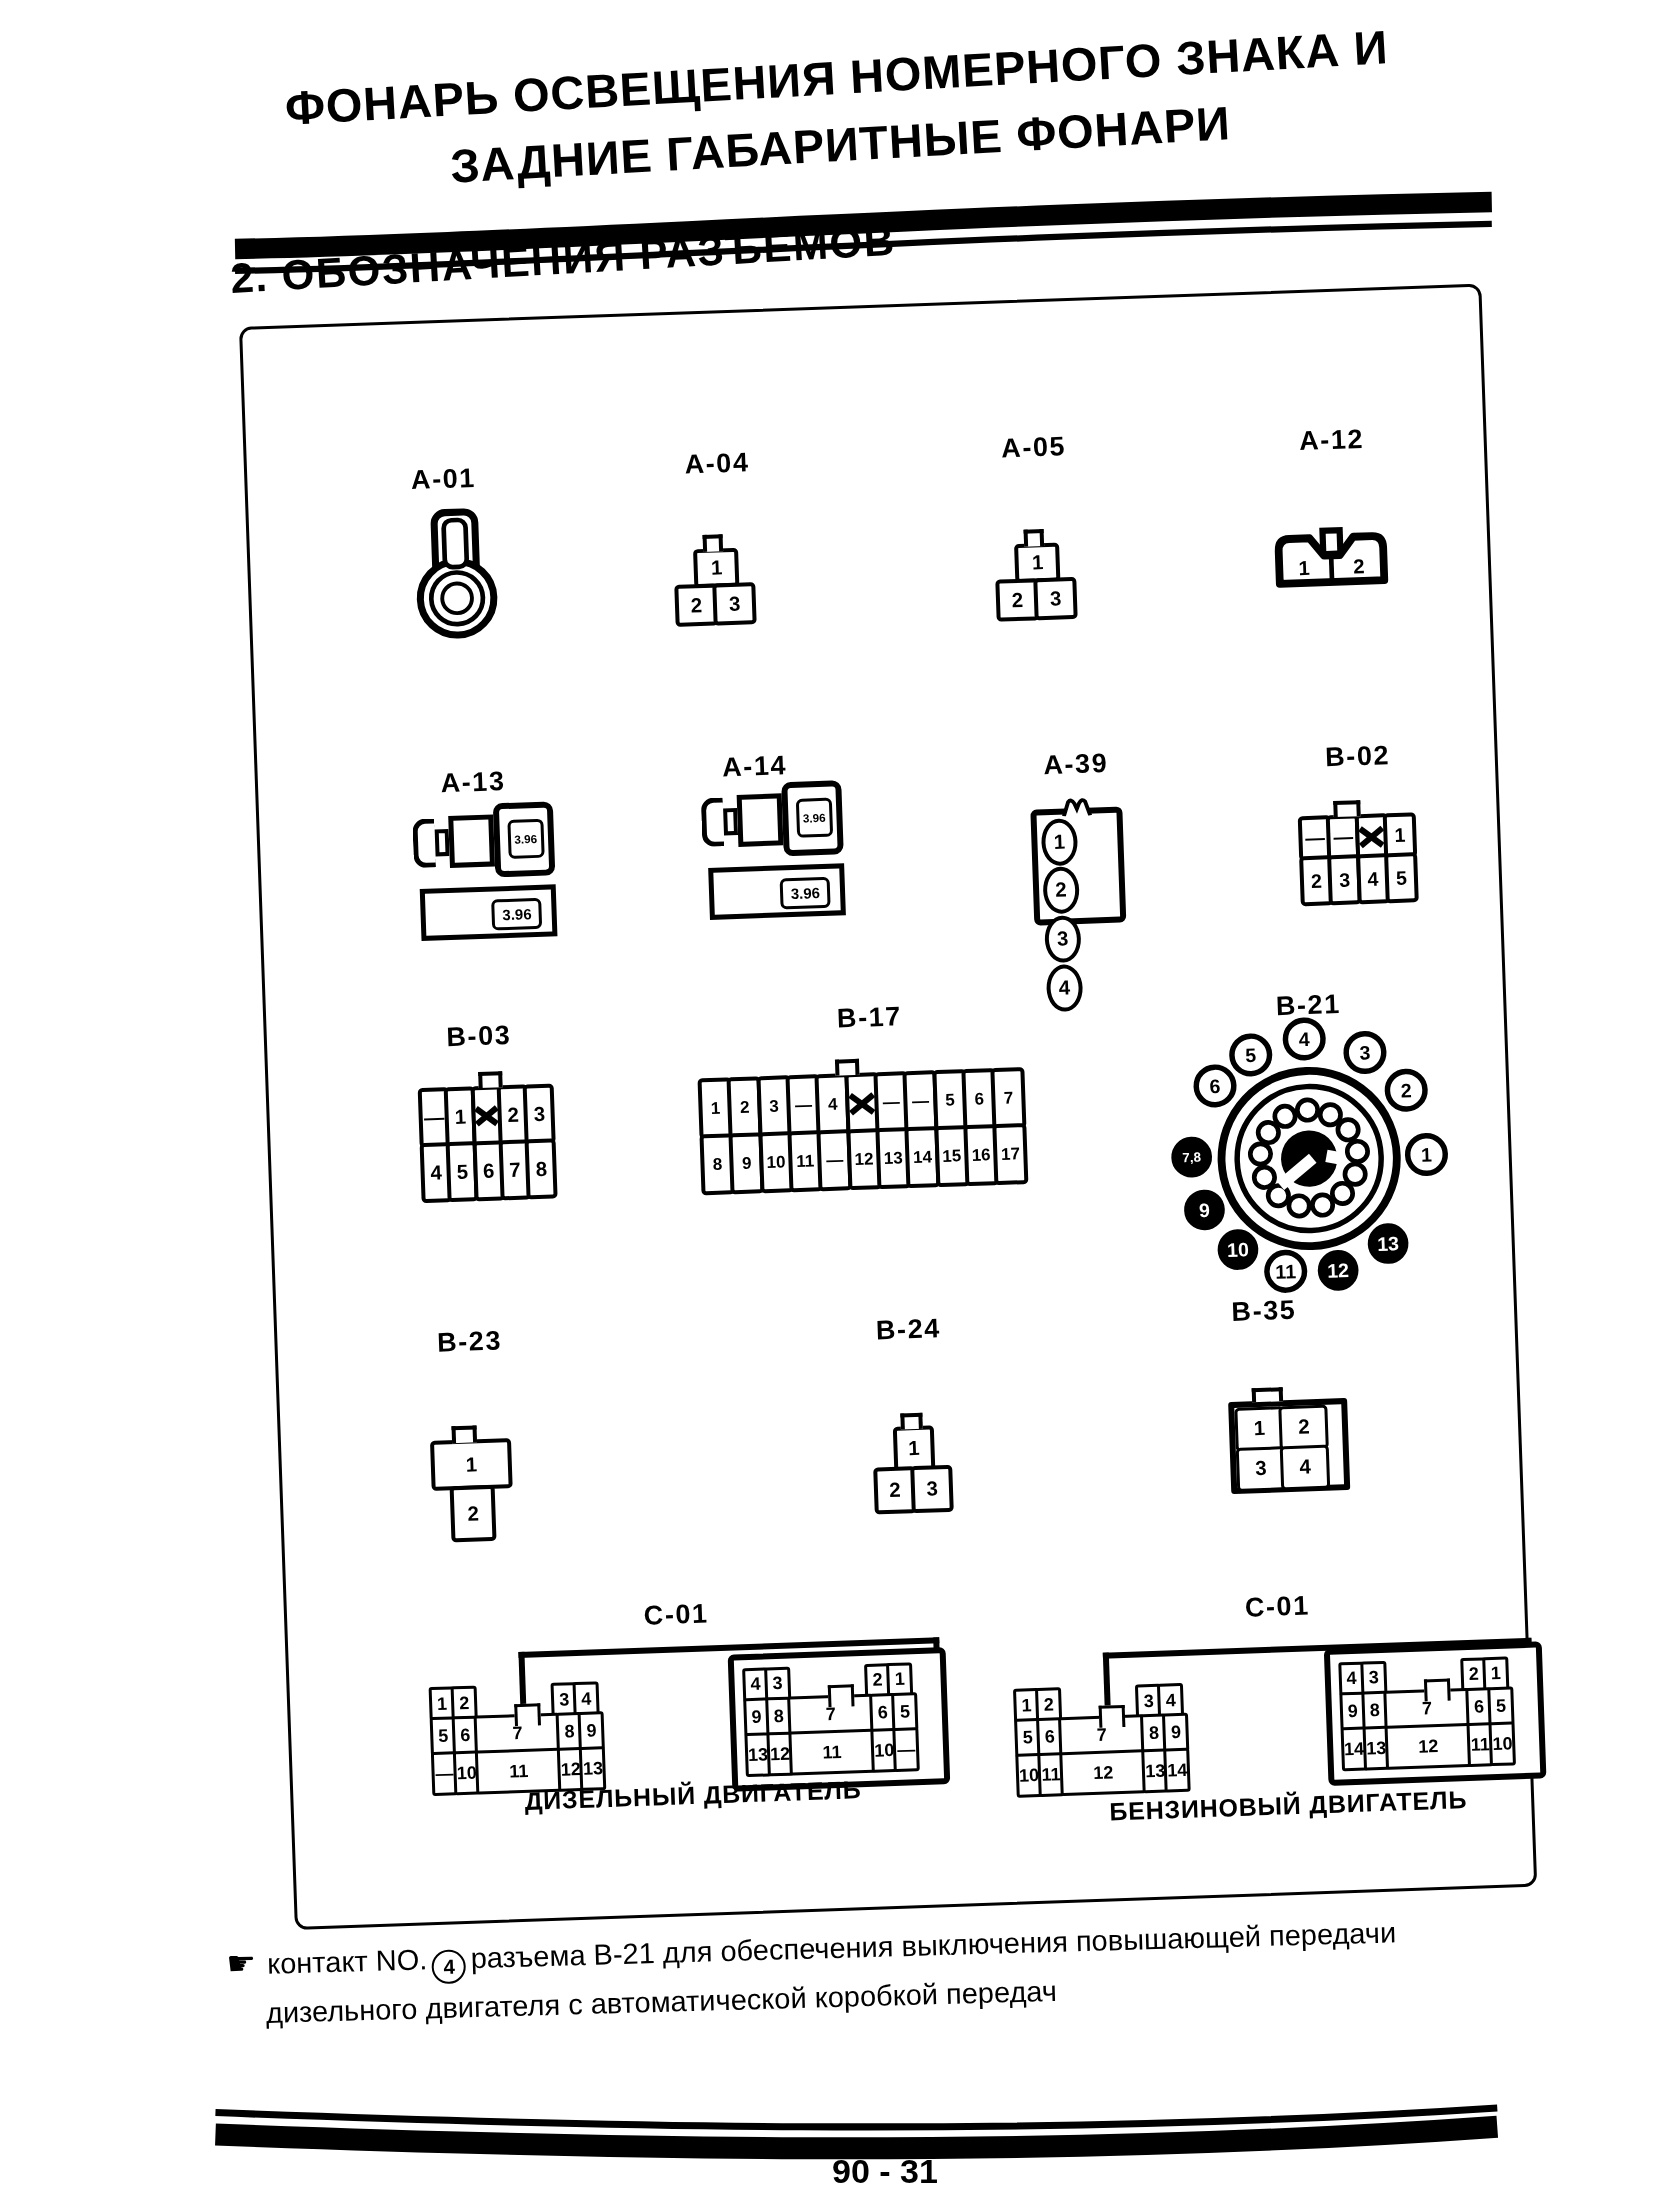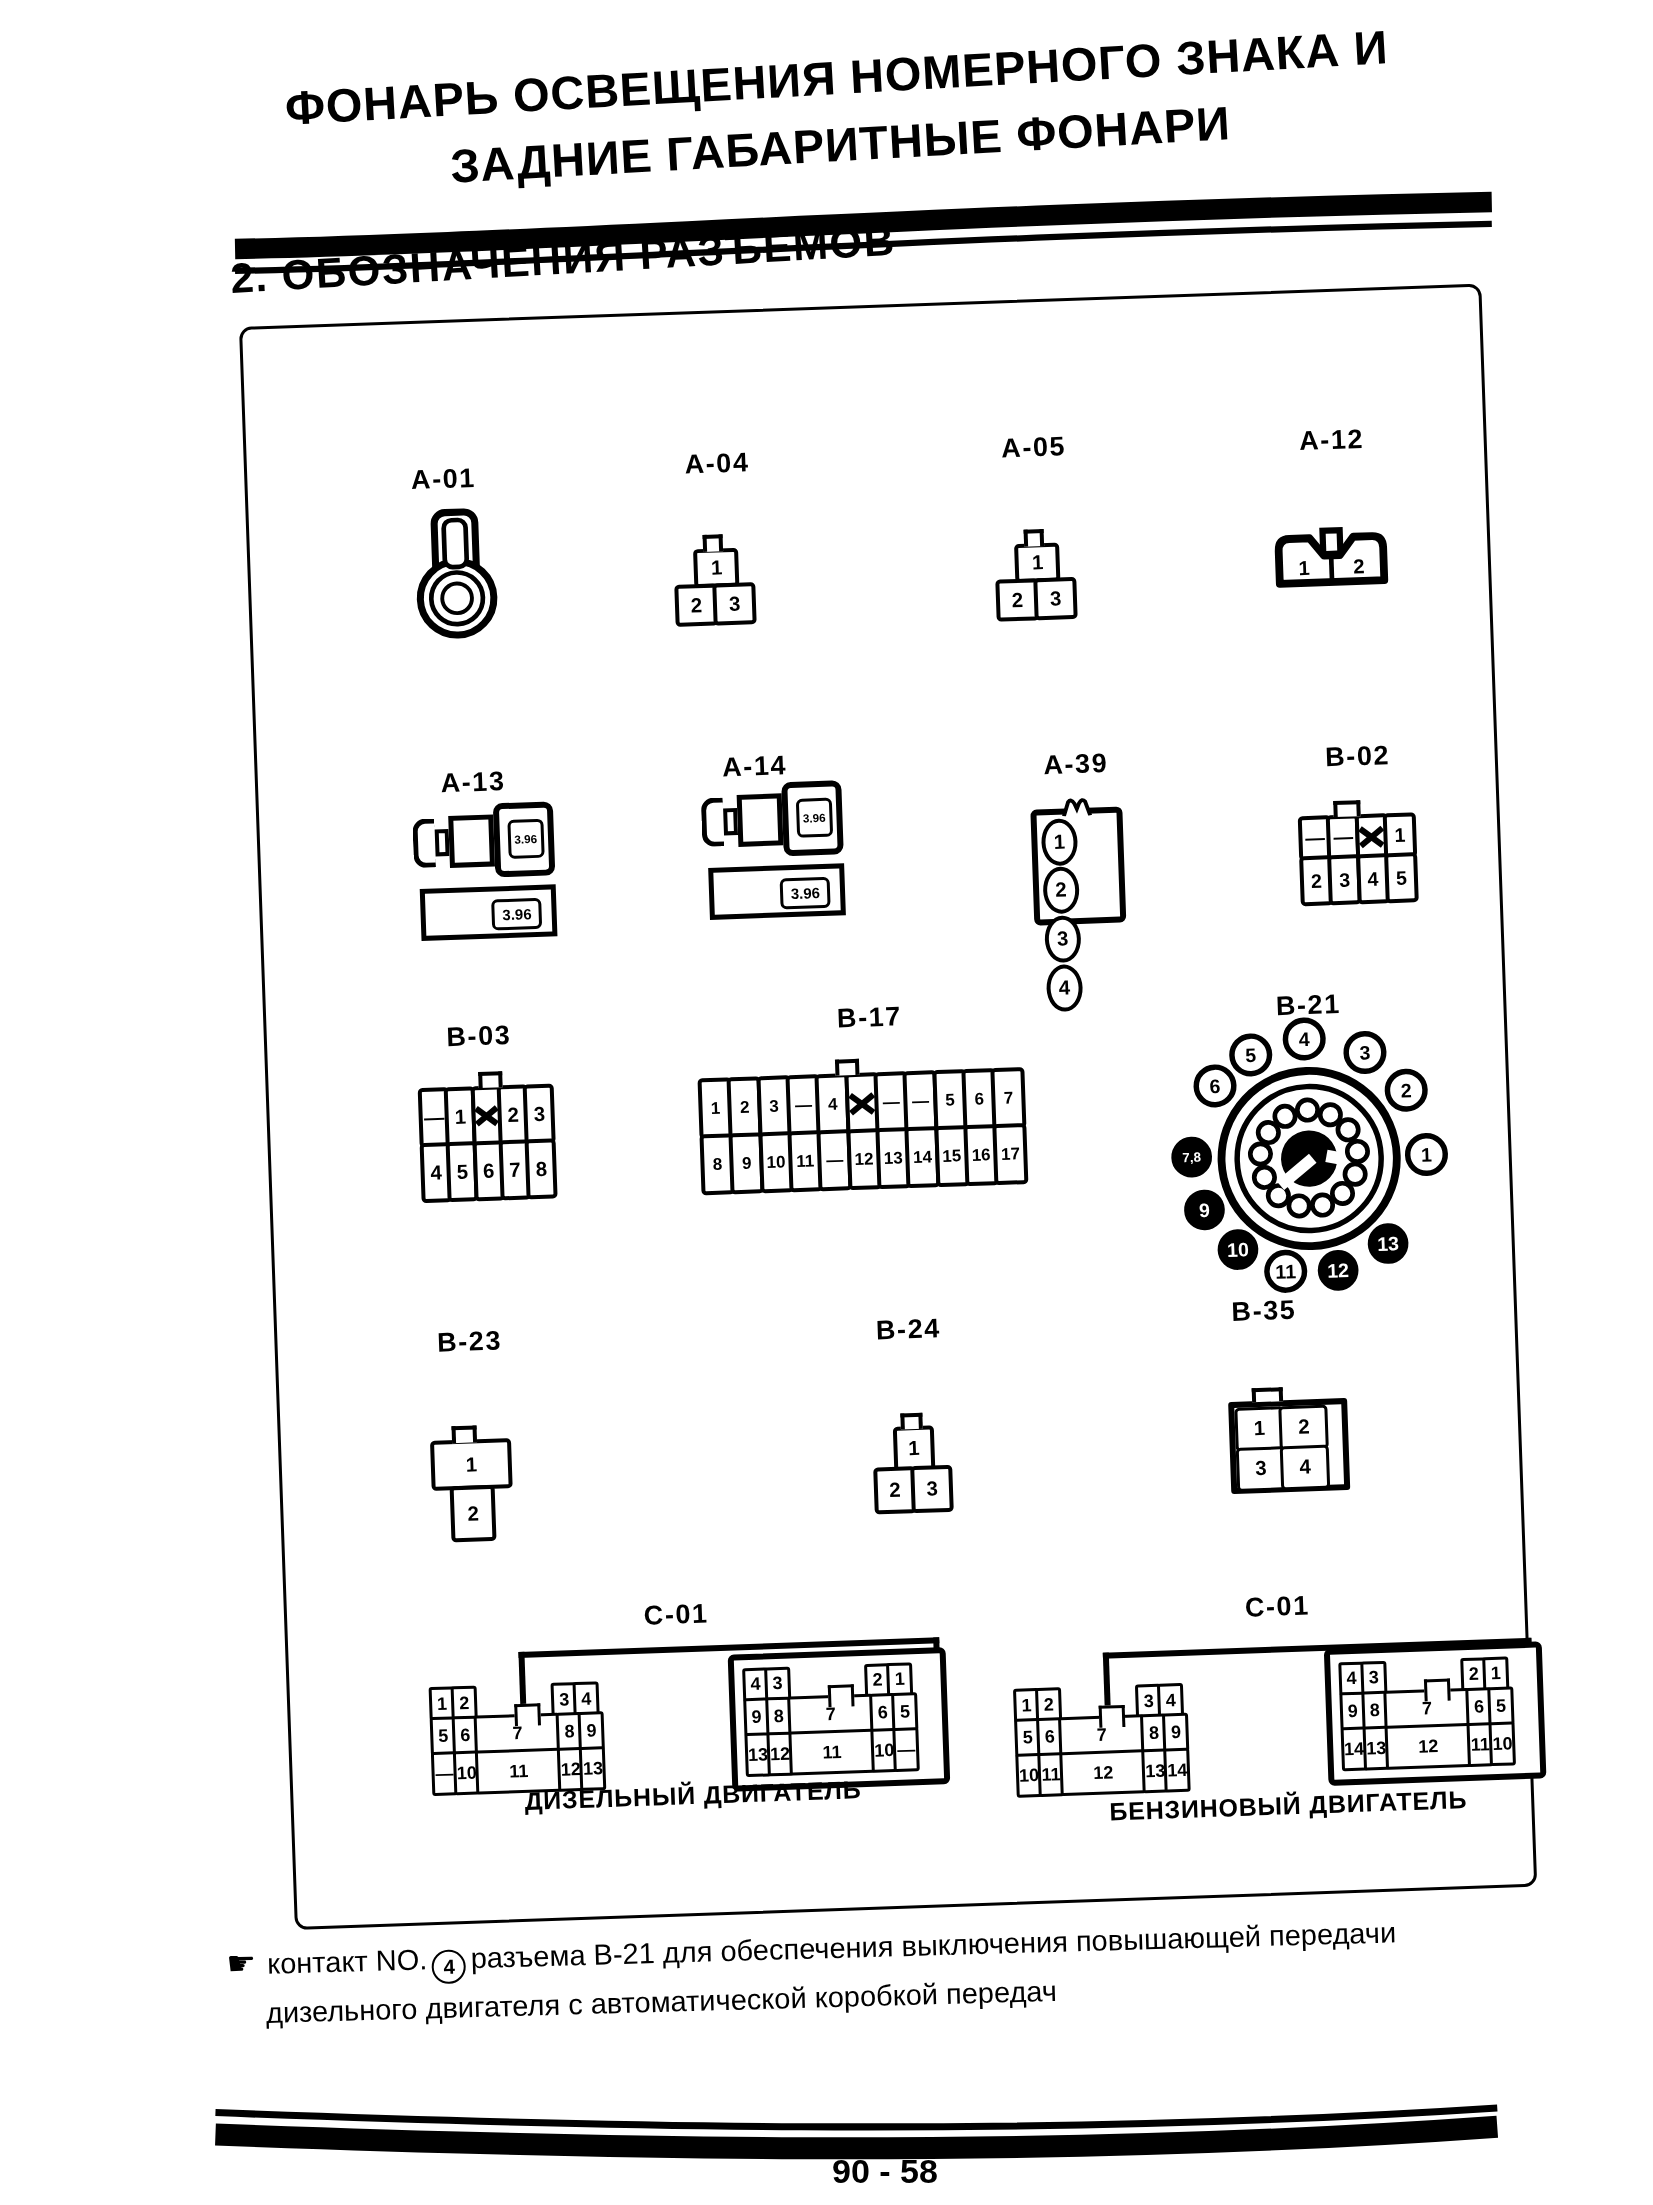--- a/index.html
+++ b/index.html
@@ -491,16 +491,16 @@
 
     <div class="caption" style="left:814px;top:1497px;width:360px;">БЕНЗИНОВЫЙ ДВИГАТЕЛЬ</div>
 
   </div>
 
   <div class="abs note">
     <span class="hand">☛</span><span>контакт NO.</span><span class="circ">4</span><span>разъема В-21 для обеспечения выключения повышающей передачи</span>
     <div style="margin-left:38px;margin-top:7.8px;">дизельного двигателя с автоматической коробкой передач</div>
   </div>
 
-  <div class="abs pagenum">90 - 58</div>
+  <div class="abs pagenum">90 - 31</div>
 
 </div>
 
 
 </body></html>

